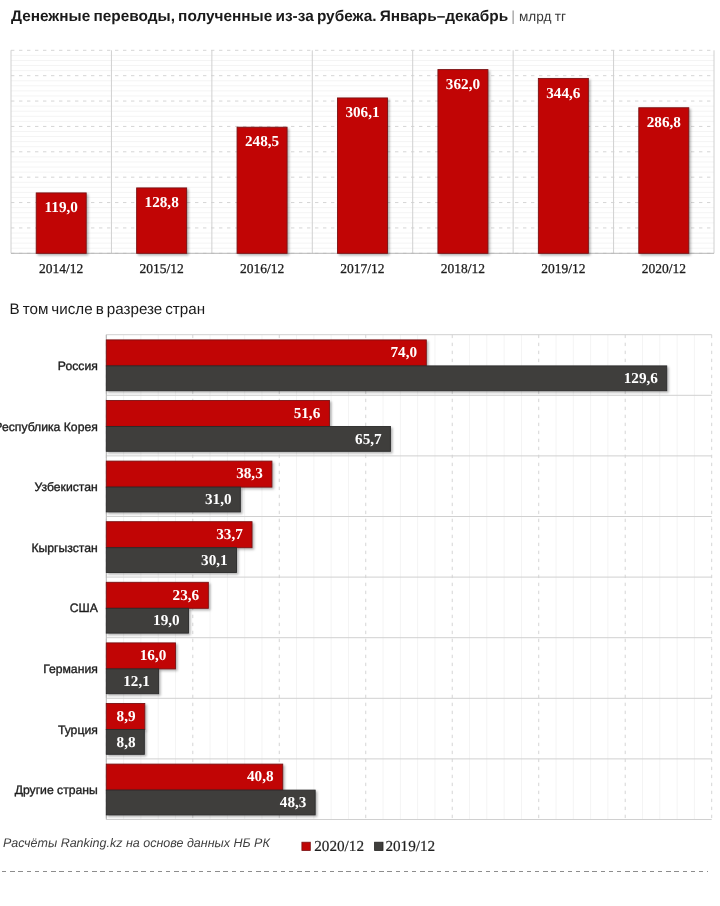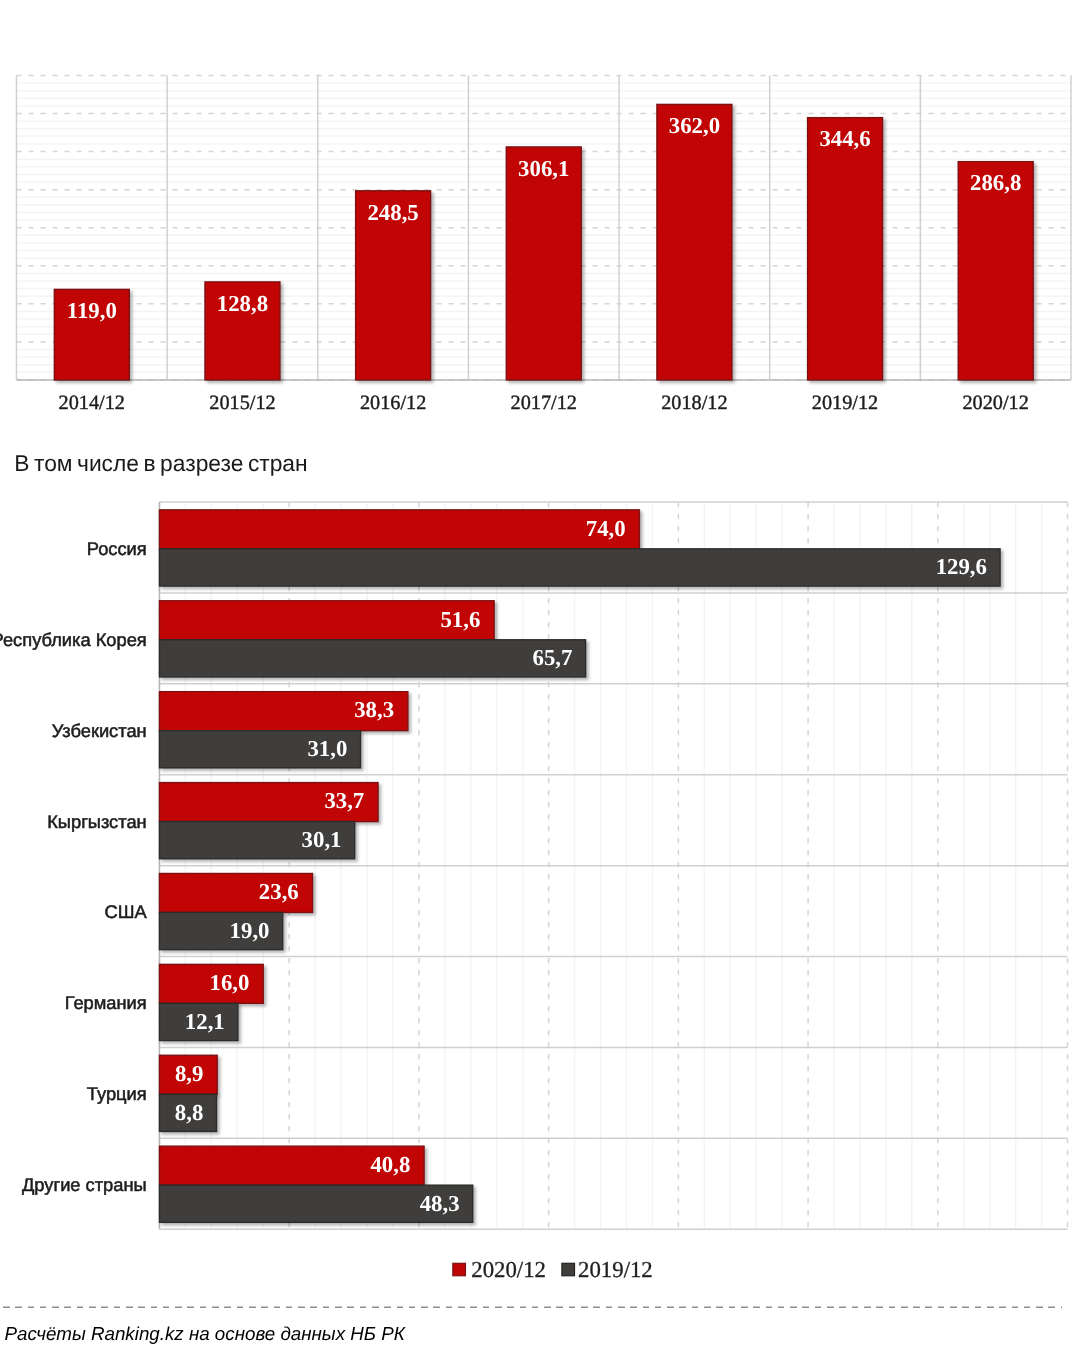--- a/index.html
+++ b/index.html
@@ -5,32 +5,33 @@
 html,body{margin:0;padding:0;background:#ffffff;}
 body{width:720px;height:906px;font-family:"Liberation Sans",sans-serif;
   -webkit-font-smoothing:antialiased;text-rendering:geometricPrecision;}
 #root{position:relative;width:720px;height:906px;overflow:hidden;background:#fff;}
 .abs{position:absolute;}
 #title{left:11px;top:8px;font-size:15.4px;font-weight:bold;color:#1a1a1a;white-space:nowrap;word-spacing:-1.1px;}
 #title .sep{font-weight:normal;color:#9a9a9a;font-size:14.5px;padding-left:3px;padding-right:4px;}
 #title .unit{font-weight:normal;font-size:13.6px;color:#3a3a3a;word-spacing:-0.5px;}
 #sect{left:9.5px;top:300.5px;font-size:15.2px;font-weight:normal;color:#1a1a1a;white-space:nowrap;word-spacing:-1.2px;}
 #footline{left:2px;top:870.8px;width:706px;height:1.2px;background:repeating-linear-gradient(to right,#8d8d8d 0px,#8d8d8d 4.4px,rgba(255,255,255,0) 4.4px,rgba(255,255,255,0) 8.2px);}
-#foot{left:3px;top:882px;font-size:12.5px;font-style:italic;color:#000000;white-space:nowrap;}
+#foot{left:3px;top:836px;font-size:12.5px;font-style:italic;color:#404040;white-space:nowrap;}
 svg{display:block;position:absolute;left:0;top:0;shape-rendering:geometricPrecision;}
 svg text{-webkit-font-smoothing:antialiased;paint-order:stroke fill;}
 .catlab{font-family:"Liberation Serif",serif;font-size:13.5px;fill:#1c1c1c;stroke:#1c1c1c;stroke-width:0.28px;}
 .vallab{font-family:"Liberation Serif",serif;font-size:15.2px;font-weight:bold;fill:#ffffff;}
 .ylab2{font-family:"Liberation Sans",sans-serif;font-size:12.2px;fill:#1c1c1c;stroke:#1c1c1c;stroke-width:0.35px;}
 .leglab{font-family:"Liberation Serif",serif;font-size:15.2px;fill:#1f1f1f;stroke:#1f1f1f;stroke-width:0.22px;}
 </style>
 </head>
 <body>
 
 <div id="root">
+<div class="abs" id="title"><span>Денежные переводы, полученные из-за рубежа. Январь–декабрь</span><span class="sep">|</span><span class="unit">млрд тг</span></div>
 <div class="abs" id="sect">В том числе в разрезе стран</div>
 <svg width="720" height="906" style="position:absolute;left:0;top:0;">
 <defs>
 <linearGradient id="redgrad" x1="0" y1="0" x2="0" y2="1">
           <stop offset="0" stop-color="#C50B0D"></stop>
           <stop offset="0.35" stop-color="#C10505"></stop>
           <stop offset="1" stop-color="#C00404"></stop>
         </linearGradient>
 <linearGradient id="redgradH" x1="0" y1="0" x2="1" y2="0">
           <stop offset="0" stop-color="#C30707"></stop>

